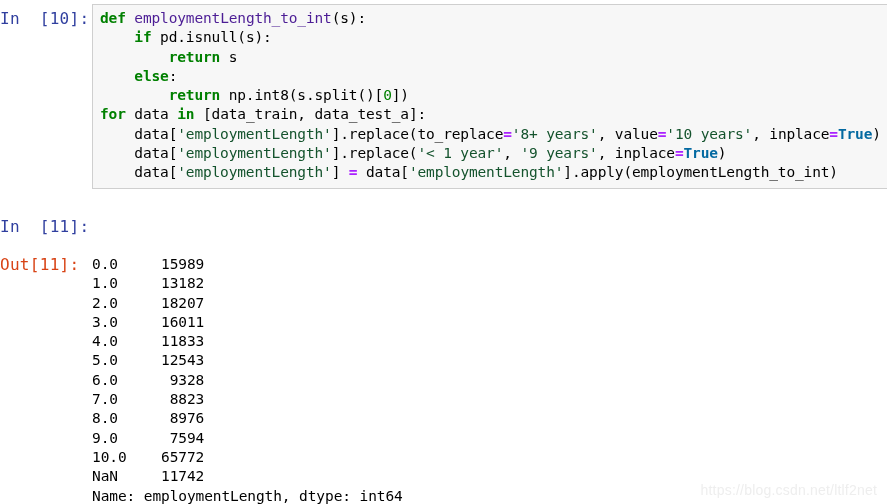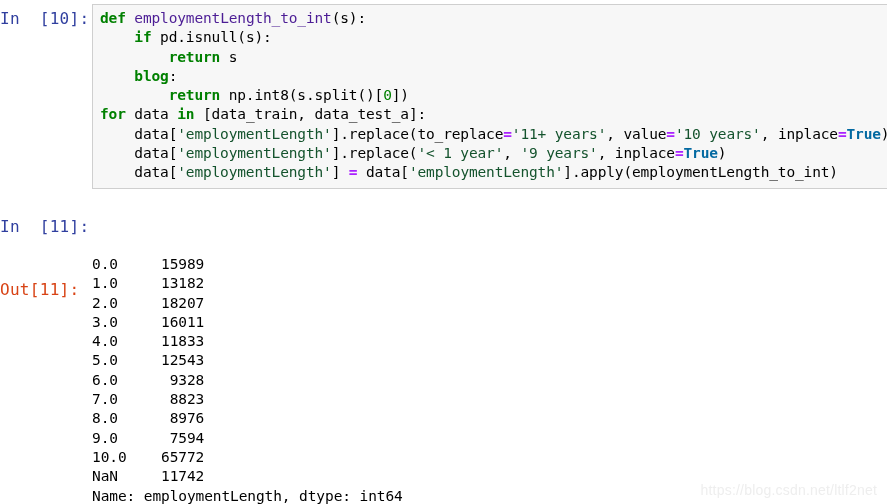--- a/index.html
+++ b/index.html
@@ -39,21 +39,21 @@
     padding-right: 6px;
     box-sizing: border-box;
     font-family: "DejaVu Sans Mono", monospace;
     font-size: 16px;
     line-height: 19px;
     letter-spacing: 0.3px;
     white-space: pre;
     padding-top: 5px;
   }
   .prompt-in  { color: #303f9f; }
-  .prompt-out { color: #d84315; margin-top: 25px; }
+  .prompt-out { color: #d84315; }
 
   .input-area {
     flex: 1 1 auto;
     background: #f7f7f7;
     border: 1px solid #cfcfcf;
     box-sizing: border-box;
     padding: 4px 6px 5px 7px;
     margin-right: 3px;
   }
 
@@ -106,24 +106,24 @@
 <body>
 
 <div class="notebook">
 
   <div class="cell cell-in-1">
     <div class="prompt prompt-in">In  [10]:</div>
     <div class="input-area">
       <pre class="code"><span class="k">def</span> <span class="nf">employmentLength_to_int</span>(s):
     <span class="k">if</span> pd.isnull(s):
         <span class="k">return</span> s
-    <span class="k">blog</span>:
+    <span class="k">else</span>:
         <span class="k">return</span> np.int8(s.split()[<span class="mi">0</span>])
 <span class="k">for</span> data <span class="k">in</span> [data_train, data_test_a]:
-    data[<span class="s">'employmentLength'</span>].replace(to_replace<span class="o">=</span><span class="s">'11+ years'</span>, value<span class="o">=</span><span class="s">'10 years'</span>, inplace<span class="o">=</span><span class="nb">True</span>)
+    data[<span class="s">'employmentLength'</span>].replace(to_replace<span class="o">=</span><span class="s">'8+ years'</span>, value<span class="o">=</span><span class="s">'10 years'</span>, inplace<span class="o">=</span><span class="nb">True</span>)
     data[<span class="s">'employmentLength'</span>].replace(<span class="s">'&lt; 1 year'</span>, <span class="s">'9 years'</span>, inplace<span class="o">=</span><span class="nb">True</span>)
     data[<span class="s">'employmentLength'</span>] <span class="o">=</span> data[<span class="s">'employmentLength'</span>].apply(employmentLength_to_int)</pre>
     </div>
   </div>
 
   <div class="cell cell-in-2">
     <div class="prompt prompt-in">In  [11]:</div>
   </div>
 
   <div class="cell cell-out">

